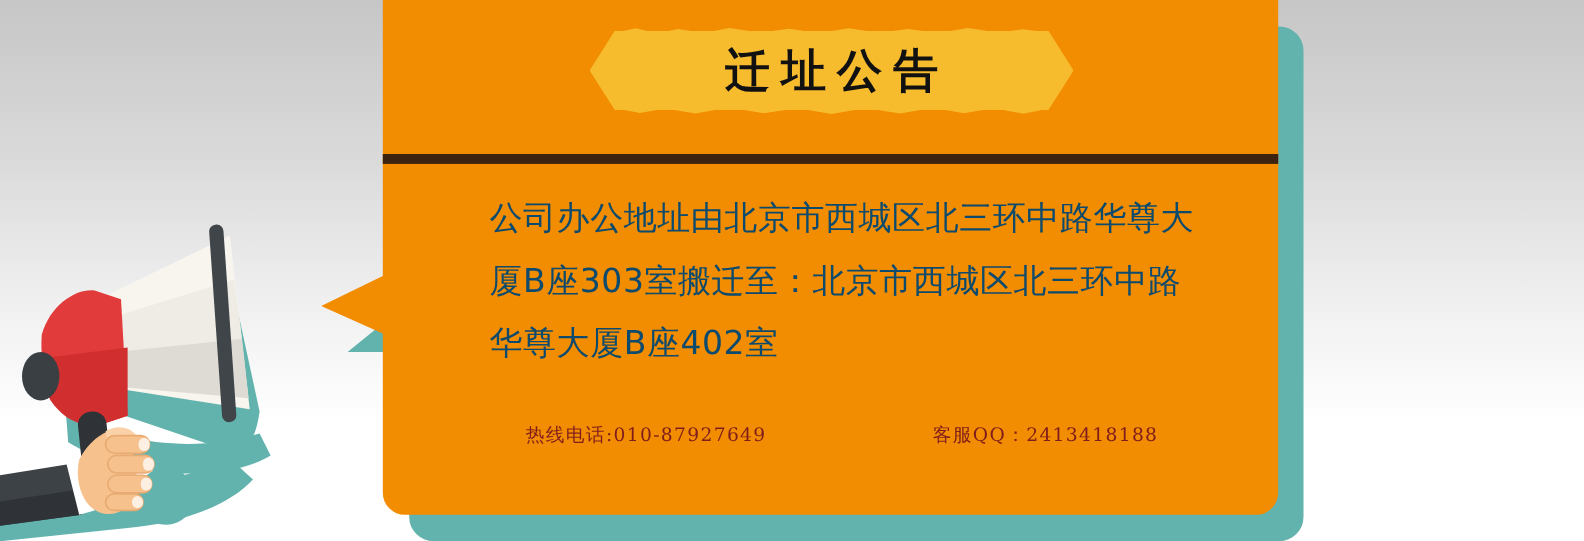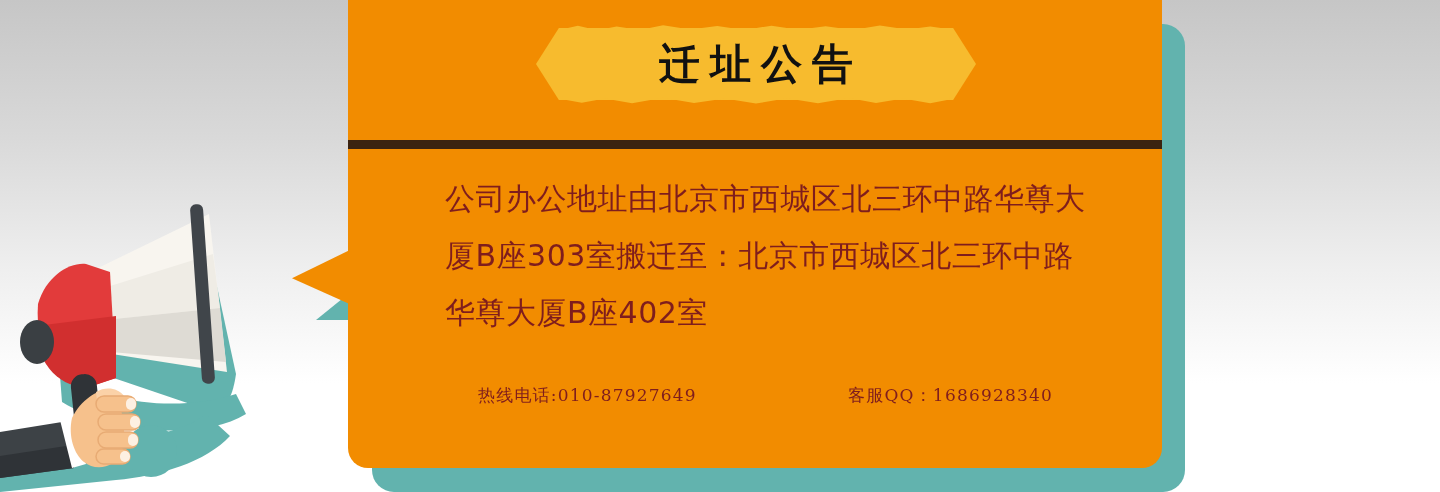--- a/index.html
+++ b/index.html
@@ -48,21 +48,21 @@
   .badge-text{
     position:absolute;inset:0;display:flex;align-items:center;justify-content:center;
     font-size:41px;font-weight:bold;color:#111111;letter-spacing:10px;
     text-indent:10px;white-space:nowrap;
     font-family:"DejaVu Sans","Liberation Sans",sans-serif;
   }
 
   
   .body-text{
     position:absolute;left:97px;top:190px;width:650px;
-    color:#7f1d1d;font-size:30px;line-height:57px;
+    color:#0c4a6e;font-size:30px;line-height:57px;
     font-family:"DejaVu Sans","Liberation Sans",sans-serif;
     letter-spacing:0.5px;
   }
 
   
   .footer{
     position:absolute;left:0px;top:404px;width:814px;height:32px;
   }
   .footer-item{
     position:absolute;top:0;color:#7f1d1d;font-size:17px;letter-spacing:1.2px;
@@ -150,17 +150,17 @@
       <div class="badge-rough-bot"></div>
       <div class="badge-text">迁址公告</div>
     </div>
 
     <div class="divider"></div>
 
     <div class="body-text">公司办公地址由北京市西城区北三环中路华尊大厦B座303室搬迁至：北京市西城区北三环中路华尊大厦B座402室</div>
 
     <div class="footer">
       <div class="footer-item foot-phone">热线电话:010-87927649</div>
-      <div class="footer-item foot-qq">客服QQ：1686928340</div>
+      <div class="footer-item foot-qq">客服QQ：2413418188</div>
     </div>
 
   </div>
 </div>
 
 </body></html>

